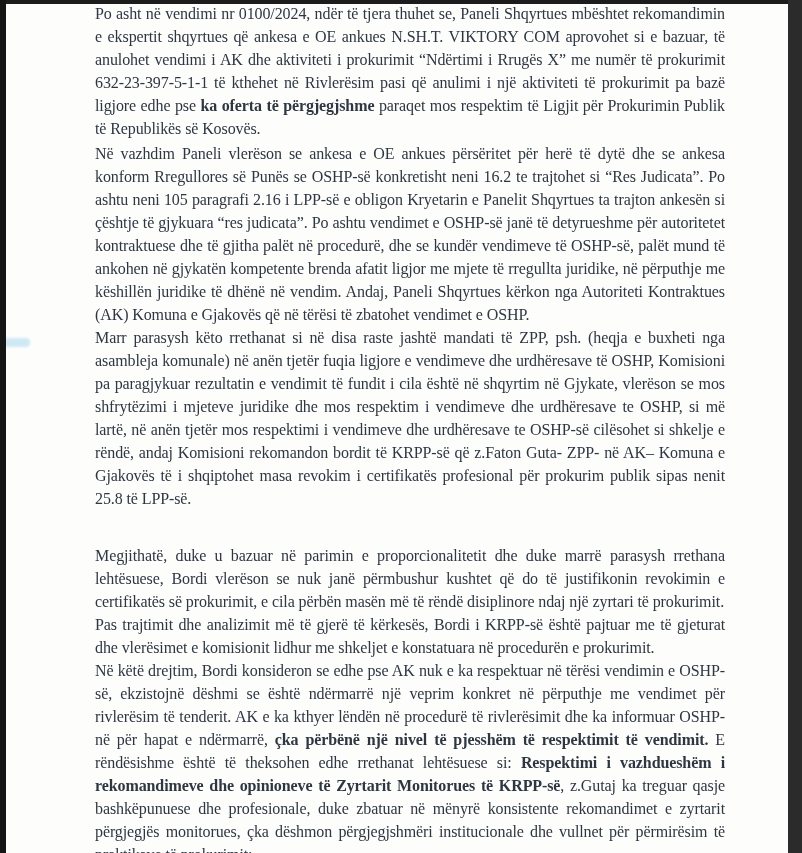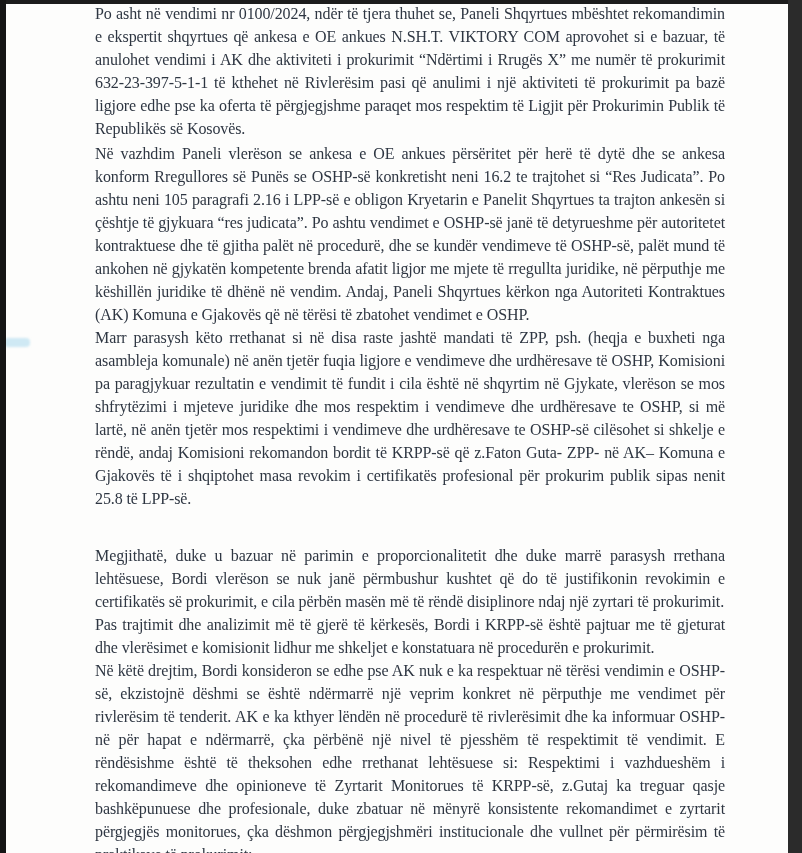--- a/index.html
+++ b/index.html
@@ -55,21 +55,21 @@
   }
   .doc-body p.para {
     margin: 0;
   }
   .doc-body p.para + p.para {
   }
   
   .doc-body p.para:nth-child(2) { margin-top: 2px; }
   
   .doc-body p.para:nth-child(4) { margin-top: 34px; }
-  .doc-body b { font-weight: normal; }
+  .doc-body b { font-weight: bold; }
 </style>
 </head>
 <body>
 
 <div class="page" style="background: rgb(253, 253, 252);">
   <div class="edge-top" style="background: rgb(28, 28, 28);"></div>
   <div class="artifact" style="background: rgb(207, 233, 244);"></div>
   <div class="doc-body" style="color: rgb(46, 54, 66);">
       <p class="para"><span>Po asht në vendimi nr 0100/2024, ndër të tjera thuhet se, Paneli Shqyrtues mbështet rekomandimin e ekspertit shqyrtues që ankesa e OE ankues N.SH.T. VIKTORY COM aprovohet si e bazuar, të anulohet vendimi i AK dhe aktiviteti i prokurimit “Ndërtimi i Rrugës X” me numër të prokurimit 632-23-397-5-1-1 të kthehet në Rivlerësim pasi që anulimi i një aktiviteti të prokurimit pa bazë ligjore edhe pse </span><b>ka oferta të përgjegjshme</b><span> paraqet mos respektim të Ligjit për Prokurimin Publik të Republikës së Kosovës.</span></p>
       <p class="para"><span>Në vazhdim Paneli vlerëson se ankesa e OE ankues përsëritet për herë të dytë dhe se ankesa konform Rregullores së Punës se OSHP-së konkretisht neni 16.2 te trajtohet si “Res Judicata”. Po ashtu neni 105 paragrafi 2.16 i LPP-së e obligon Kryetarin e Panelit Shqyrtues ta trajton ankesën si çështje të gjykuara “res judicata”. Po ashtu vendimet e OSHP-së janë të detyrueshme për autoritetet kontraktuese dhe të gjitha palët në procedurë, dhe se kundër vendimeve të OSHP-së, palët mund të ankohen në gjykatën kompetente brenda afatit ligjor me mjete të rregullta juridike, në përputhje me këshillën juridike të dhënë në vendim. Andaj, Paneli Shqyrtues kërkon nga Autoriteti Kontraktues (AK) Komuna e Gjakovës që në tërësi të zbatohet vendimet e OSHP.</span></p>

